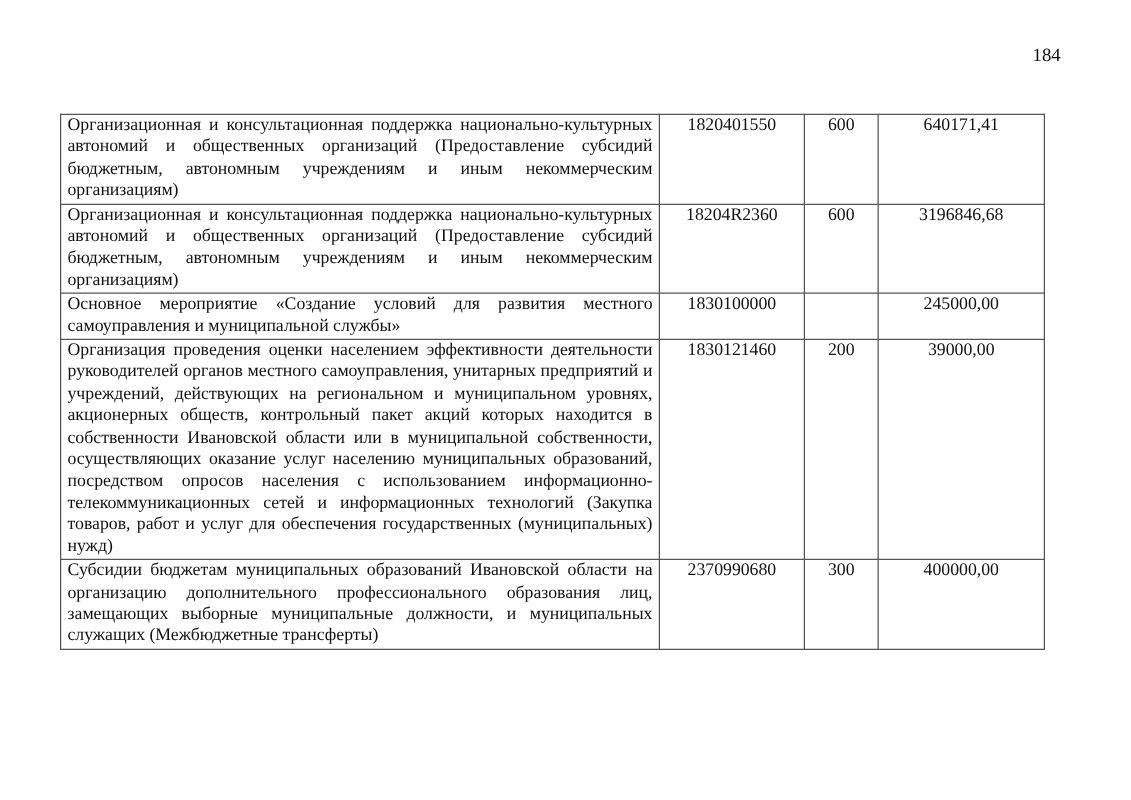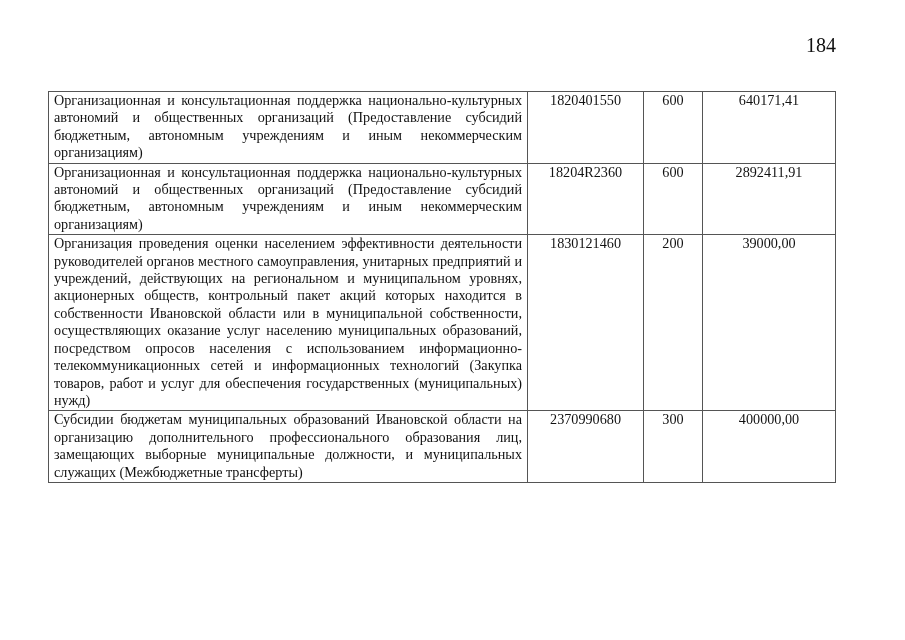--- a/index.html
+++ b/index.html
@@ -10,23 +10,23 @@
     body {
       width: 905px;
       height: 640px;
       position: relative;
       overflow: hidden;
       font-family: "Liberation Serif", "DejaVu Serif", serif;
       color: #111111;
     }
     .page-number {
       position: absolute;
-      left: 806px;
+      left: 826px;
       top: 37px;
-      font-size: 20px;
+      font-size: 15px;
       line-height: 17px;
     }
     table.budget {
       position: absolute;
       left: 48px;
       top: 91px;
       border-collapse: collapse;
       table-layout: fixed;
       width: 787px;
     }
@@ -69,21 +69,27 @@
     <tr>
       <td class="name">Организационная и консультационная поддержка национально-культурных автономий и общественных организаций (Предоставление субсидий бюджетным, автономным учреждениям и иным некоммерческим организациям)</td>
       <td class="code">1820401550</td>
       <td class="type">600</td>
       <td class="amount">640171,41</td>
     </tr>
     <tr>
       <td class="name">Организационная и консультационная поддержка национально-культурных автономий и общественных организаций (Предоставление субсидий бюджетным, автономным учреждениям и иным некоммерческим организациям)</td>
       <td class="code">18204R2360</td>
       <td class="type">600</td>
-      <td class="amount">2892411,91</td>
+      <td class="amount">3196846,68</td>
+    </tr>
+    <tr>
+      <td class="name">Основное мероприятие «Создание условий для развития местного самоуправления и муниципальной службы»</td>
+      <td class="code">1830100000</td>
+      <td class="type"></td>
+      <td class="amount">245000,00</td>
     </tr>
     <tr>
       <td class="name">Организация проведения оценки населением эффективности деятельности руководителей органов местного самоуправления, унитарных предприятий и учреждений, действующих на региональном и муниципальном уровнях, акционерных обществ, контрольный пакет акций которых находится в собственности Ивановской области или в муниципальной собственности, осуществляющих оказание услуг населению муниципальных образований, посредством опросов населения с использованием информационно-телекоммуникационных сетей и информационных технологий (Закупка товаров, работ и услуг для обеспечения государственных (муниципальных) нужд)</td>
       <td class="code">1830121460</td>
       <td class="type">200</td>
       <td class="amount">39000,00</td>
     </tr>
     <tr>
       <td class="name">Субсидии бюджетам муниципальных образований Ивановской области на организацию дополнительного профессионального образования лиц, замещающих выборные муниципальные должности, и муниципальных служащих (Межбюджетные трансферты)</td>
       <td class="code">2370990680</td>

